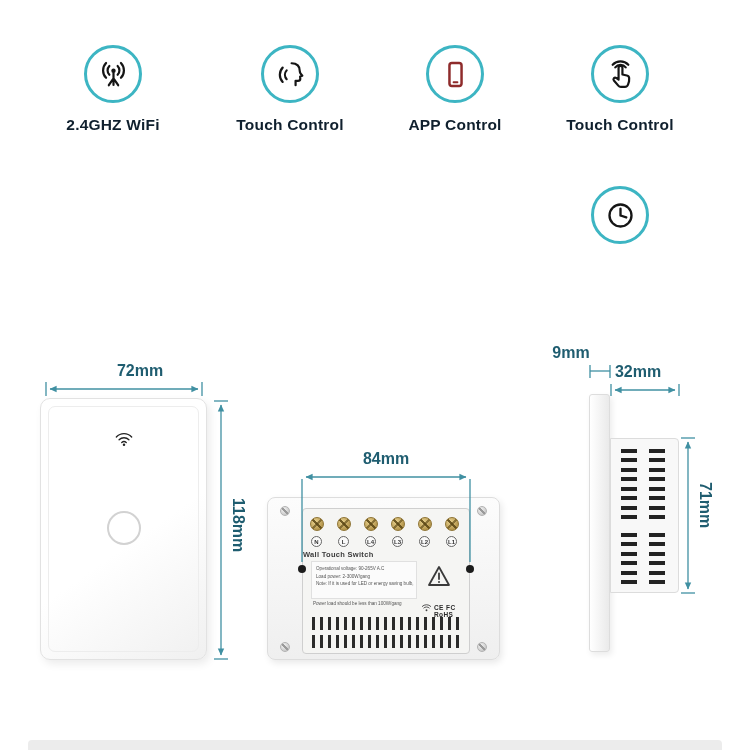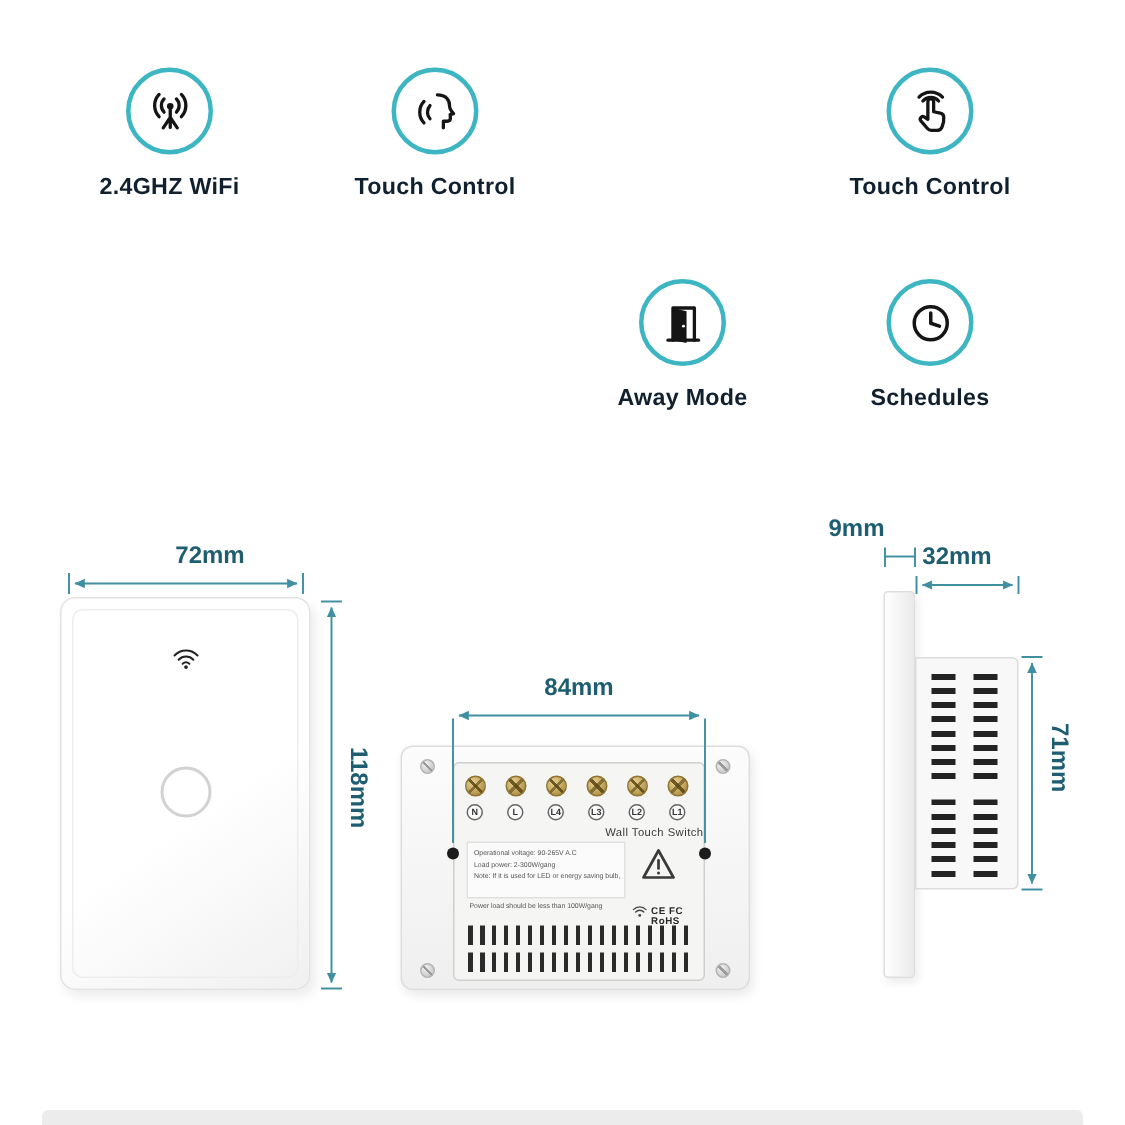--- a/index.html
+++ b/index.html
@@ -69,21 +69,21 @@
     background:
       linear-gradient(45deg,transparent 44%,rgba(90,70,20,.85) 44% 56%,transparent 56%),
       linear-gradient(-45deg,transparent 44%,rgba(90,70,20,.6) 44% 56%,transparent 56%),
       radial-gradient(circle at 35% 30%,#e8d18e,#b3944a 75%);
     border:1px solid #8f7434;
   }
   .tlabel{
     position:absolute;top:27px;width:11px;height:11px;border:1px solid #666;border-radius:50%;
     font-size:6px;line-height:10px;text-align:center;color:#333;font-weight:700;background:#fafafa;
   }
-  .mtitle{position:absolute;top:41px;width:100%;text-align:right;font-size:7.5px;font-weight:400;color:#3a3a3a;letter-spacing:.3px}
+  .mtitle{position:absolute;top:41px;width:100%;text-align:left;font-size:7.5px;font-weight:700;color:#3a3a3a;letter-spacing:.3px}
   .sticker{
     position:absolute;left:8px;top:52px;width:106px;height:38px;
     background:#fbfbfb;border:1px solid #e0e0e0;padding:3px 4px;overflow:hidden;
   }
   .sline{font-size:4.6px;line-height:1.65;color:#555;white-space:nowrap}
   .under-line{position:absolute;left:10px;top:92px;font-size:4.6px;color:#555;white-space:nowrap}
   .warn{position:absolute;left:124px;top:56px}
   .mwifi{position:absolute;left:118px;top:94px}
   .certs{position:absolute;left:131px;top:95px;font-size:6.5px;font-weight:700;color:#2a2a2a;letter-spacing:.4px}
   .vents{
@@ -130,53 +130,50 @@
   <div class="feature" style="left:210px;top:45px">
     <div class="fcircle">
       <svg viewBox="0 0 24 24">
         <path class="ic" d="M6.3 7 a7.6 7.6 0 0 0 0 10.4 M9.2 9 a4.8 4.8 0 0 0 0 6.4"></path>
         <path class="ic" d="M12.8 3.8 c4 0 6 2.4 5.9 5.4 c0 1.1 .3 1.8 1 2.6 l.9 1.1 -1.6 .5 .1 1.8 c0 .9 -.7 1.4 -1.7 1.4 h-1.7 v3.2"></path>
       </svg>
     </div>
     <div class="flabel">Touch Control</div>
   </div>
 
+  <div class="feature" style="left:375px;top:45px">
+    <div class="fcircle">
+      <svg viewBox="0 0 24 24">
+        <rect x="7.6" y="3.6" width="8.8" height="16.8" rx="1.8" fill="none" stroke="#8e2b2b" stroke-width="1.8"></rect>
+        <path d="M10.6 17.6 h2.8" stroke="#8e2b2b" stroke-width="1.4" stroke-linecap="round" fill="none"></path>
+      </svg>
+    </div>
+    <div class="flabel">APP Control</div>
+  </div>
 
   <div class="feature" style="left:540px;top:45px">
     <div class="fcircle">
       <svg viewBox="0 0 24 24">
         <path class="ic" d="M8.2 6.8 a5 5 0 0 1 7.6 0 M6.3 4.9 a7.9 7.9 0 0 1 11.4 0"></path>
         <path class="ic" d="M10.6 12.7 V7.1 a1.4 1.4 0 0 1 2.8 0 v4.9 l3.2 .7 c1 .2 1.7 1 1.7 2 l-.1 2.3 -.7 2.3 c-.3 1 -1.2 1.7 -2.3 1.7 h-2.9 c-.7 0 -1.4 -.3 -1.9 -.9 l-3.2 -3.7 c-.9 -1.1 .4 -2.6 1.6 -1.9 l1.8 1.2 z"></path>
       </svg>
     </div>
     <div class="flabel">Touch Control</div>
   </div>
 
 
 
-  <div class="feature" style="left:375px;top:186px">
-    <div class="fcircle">
-      <svg viewBox="0 0 24 24">
-        <path class="ic" d="M4.6 20.2 h14.8"></path>
-        <path class="ic" d="M7 20.2 V4.6 h10.4 V20.2"></path>
-        <path d="M7 4.6 L13.6 6.2 V21.6 L7 20.2 Z" fill="#151515"></path>
-        <circle cx="12.1" cy="13.4" r="0.7" fill="#ffffff"></circle>
-      </svg>
-    </div>
-    <div class="flabel">Away Mode</div>
-  </div>
 
   <div class="feature" style="left:540px;top:186px">
     <div class="fcircle">
       <svg viewBox="0 0 24 24">
         <circle cx="12" cy="12" r="8" class="ic" style="stroke-width:1.7"></circle>
         <path class="ic" d="M12 12 V7 M12 12 L16.2 13.4" style="stroke-width:1.7"></path>
       </svg>
     </div>
-    <div class="flabel">Schedules</div>
   </div>
 
   <div class="front-panel abs">
     <div class="fp-inner"></div>
     <svg class="fp-wifi" width="20" height="16" viewBox="0 0 24 18">
       <path d="M2.8 6.6 a12.6 12.6 0 0 1 18.4 0" stroke="#222" stroke-width="1.6" fill="none" stroke-linecap="round"></path>
       <path d="M6.1 10 a8.2 8.2 0 0 1 11.8 0" stroke="#222" stroke-width="1.6" fill="none" stroke-linecap="round"></path>
       <path d="M9.3 13.2 a4.2 4.2 0 0 1 5.4 0" stroke="#222" stroke-width="1.6" fill="none" stroke-linecap="round"></path>
       <circle cx="12" cy="15.8" r="1.5" fill="#222"></circle>
     </svg>

